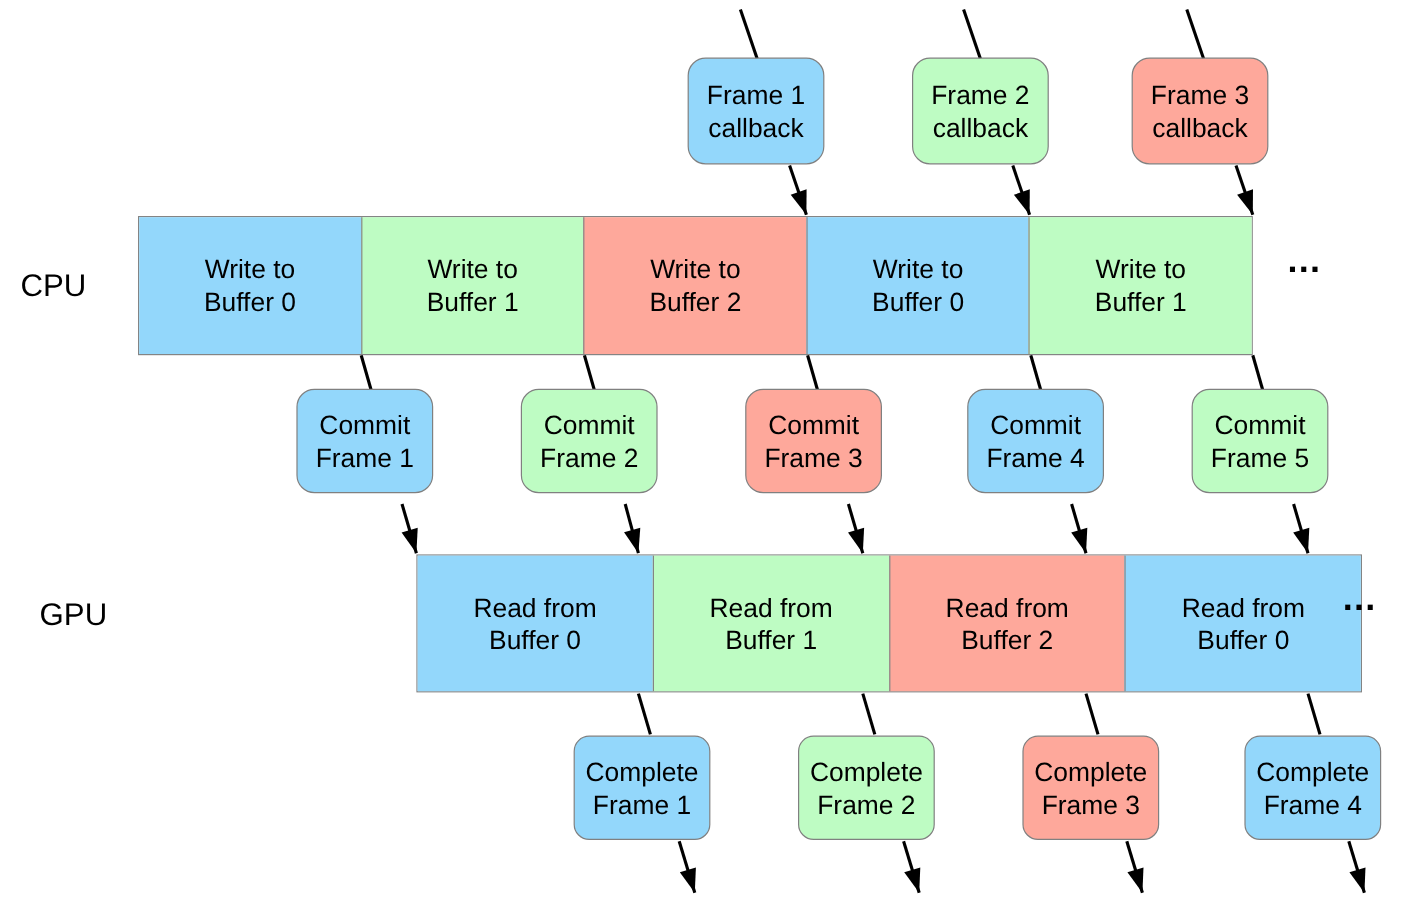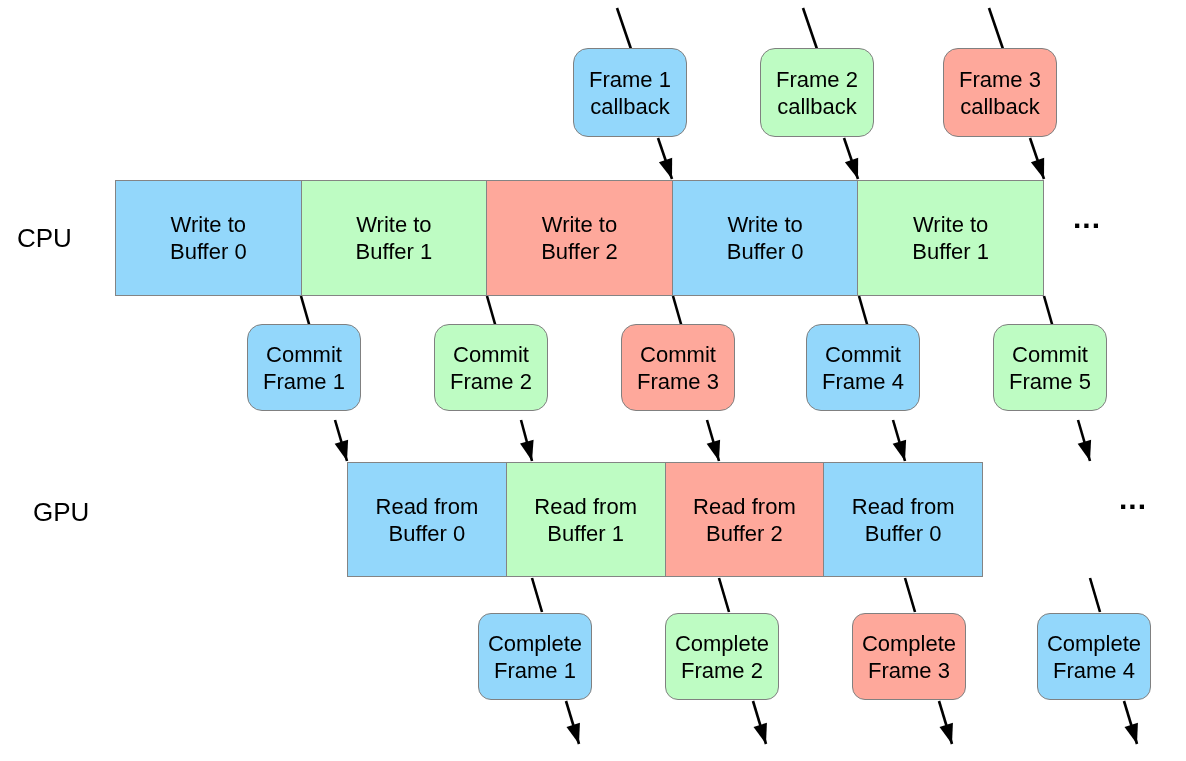--- a/index.html
+++ b/index.html
@@ -30,21 +30,21 @@
     border:1px solid #848484;
     box-sizing:border-box;
   }
   .seg{
     flex:1 1 0;
     display:flex;flex-direction:column;justify-content:center;align-items:center;
     font-size:22px;line-height:27px;color:#000;text-align:center;
   }
   .seg + .seg{border-left:1px solid #848484;}
   .cpu-bar{left:115px;top:180px;width:929px;height:116px;}
-  .gpu-bar{left:347px;top:462px;width:636px;height:115px;}
+  .gpu-bar{left:347px;top:462px;width:788px;height:115px;}
   .rowlabel{
     position:absolute;
     font-size:26px;font-weight:normal;color:#000;line-height:26px;
   }
   .cpu-label{left:17px;top:225px;}
   .gpu-label{left:33px;top:499px;text-align:center;}
   .dots{
     position:absolute;
     font-size:30px;font-weight:bold;color:#000;line-height:30px;
     letter-spacing:1px;

